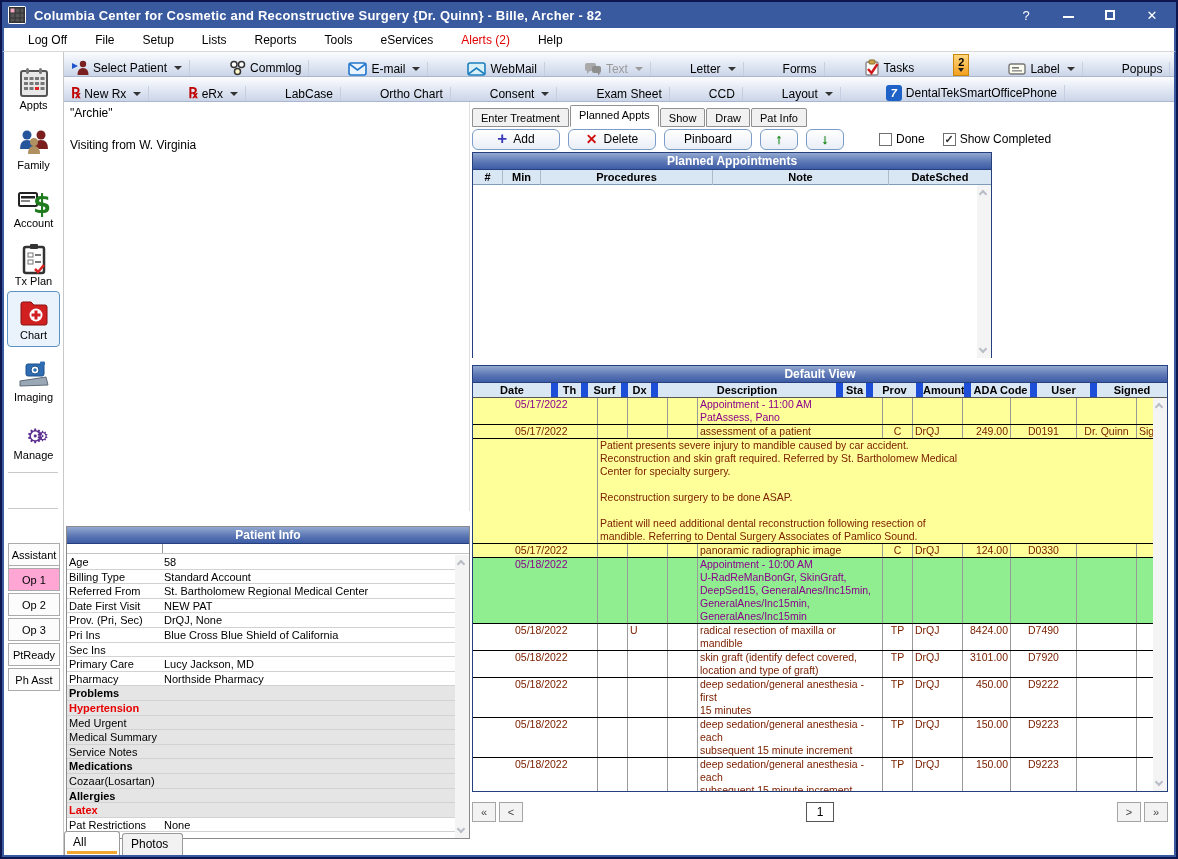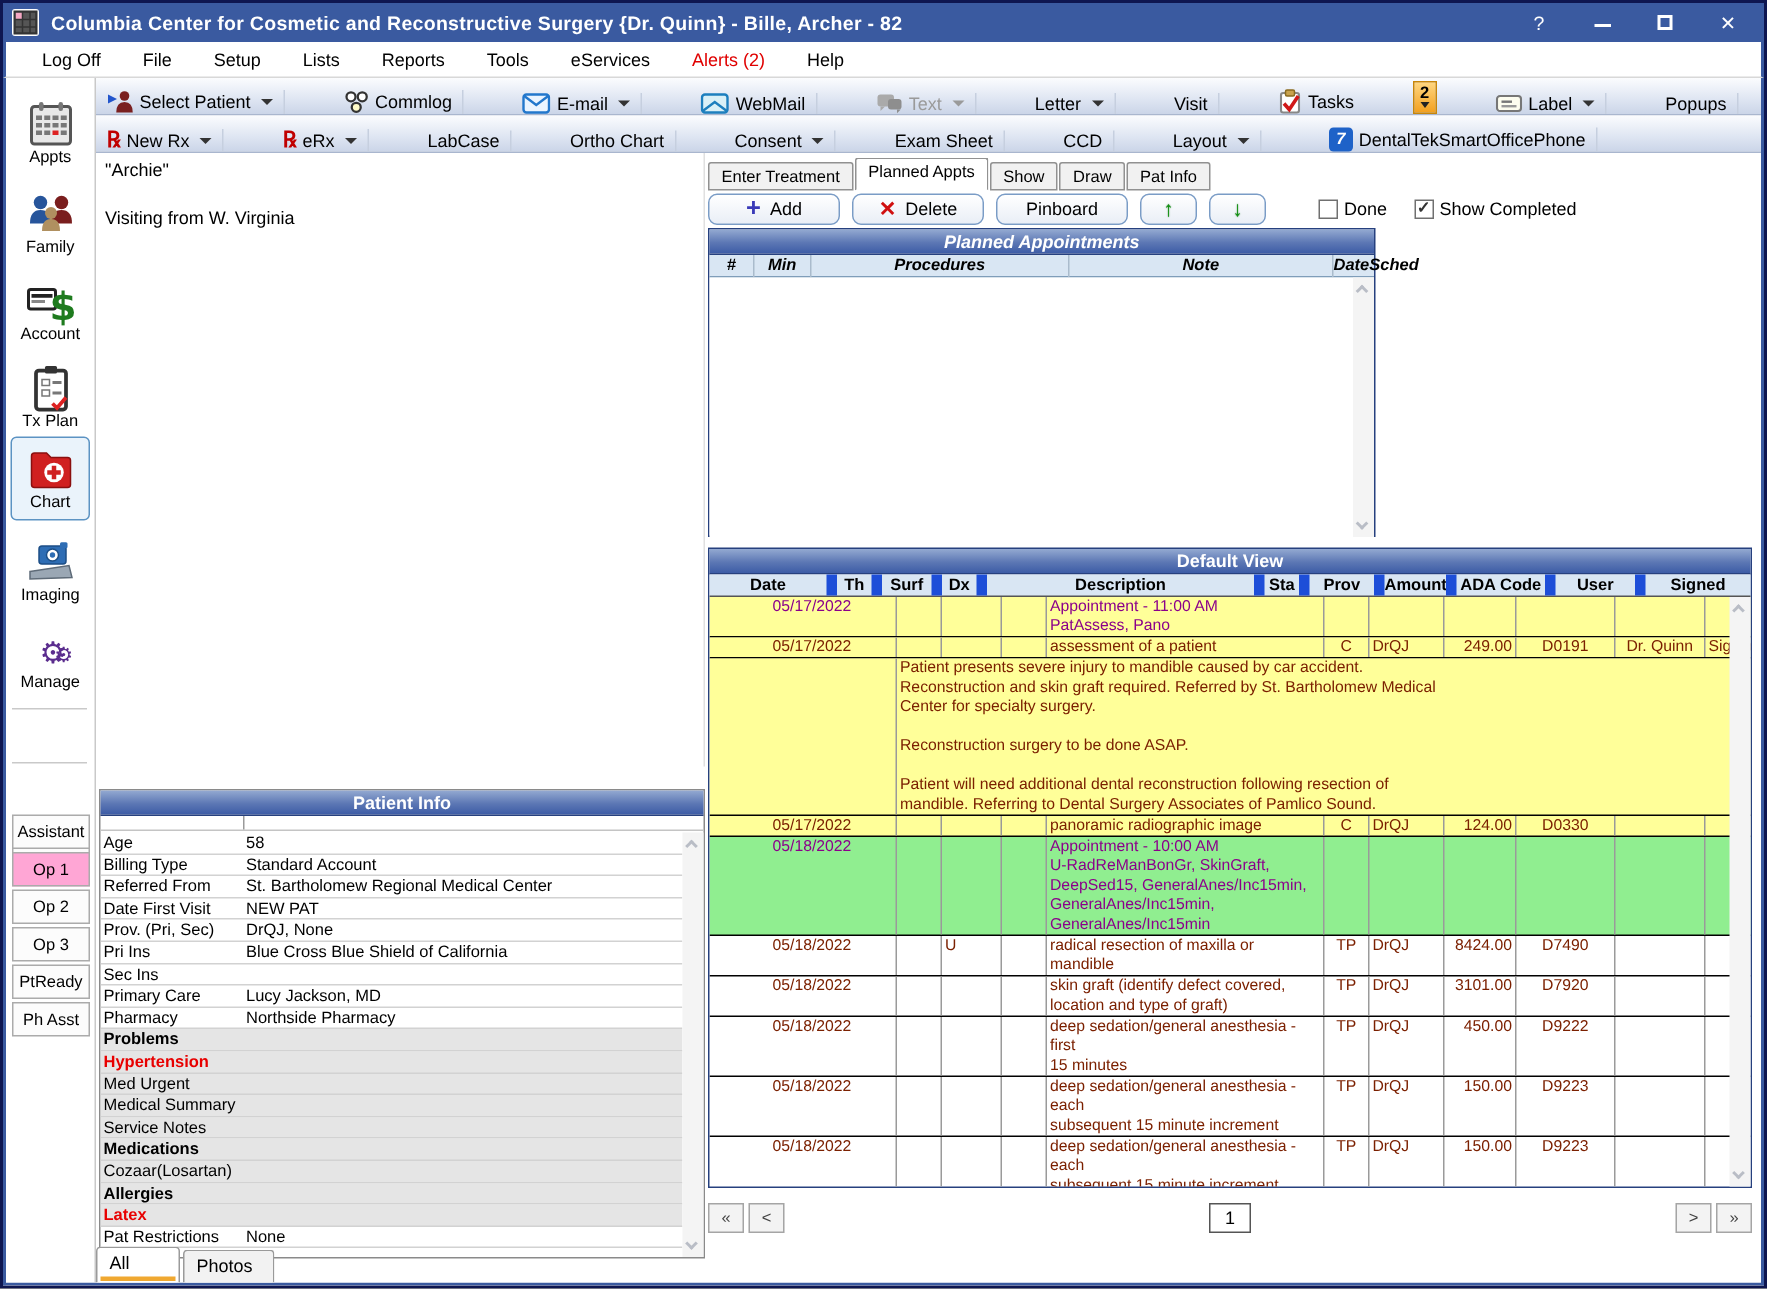--- a/index.html
+++ b/index.html
@@ -322,21 +322,21 @@
               </svg>
             </span>
           <span>Text</span>
             <span class="dd" style="border-top-color:#9A9A9A;"></span>
         </div>
         <div class="tbtn">
           <span>Letter</span>
             <span class="dd"></span>
         </div>
         <div class="tbtn">
-            <span>Visit</span>
+            <span>Forms</span>
           </div>
         <div class="tbtn" style="border-right:none;">
           <span>
               <svg width="16" height="17" viewBox="0 0 16 17">
                 <rect x="2" y="3" width="12" height="13" rx="1.5" fill="#FFF" stroke="#888" stroke-width="1.4"></rect>
                 <rect x="5" y="1" width="6" height="4" rx="1" fill="#C9A34E" stroke="#8A6B20"></rect>
                 <path d="M4 10 l3.5 4 l6 -9" stroke="#D01818" stroke-width="2.4" fill="none"></path>
               </svg>
             </span>
           <span>Tasks</span>
@@ -546,21 +546,21 @@
             <div class="cbwrap" style="margin-left:27px;">
                 <span class="cb"></span>
                 <span>Done</span>
               </div>
             <div class="cbwrap" style="margin-left:10px;">
                 <span class="cb">✓</span>
                 <span>Show Completed</span>
               </div>
           </div>
 
-          <div class="panel" style="left:2px; top:50px; width:445px; height:206px;font-style:italic;">
+          <div class="panel" style="left:2px; top:50px; width:520px; height:206px;">
             <div class="phead">Planned Appointments</div>
             <div class="pl-cols">
               <div class="hc">#</div>
               <div class="hc">Min</div>
               <div class="hc">Procedures</div>
               <div class="hc">Note</div>
               <div class="hc" style="border-right:none;">DateSched</div>
             </div>
             <div class="pl-body">
               <div class="vsb" style="top:0; right:0; bottom:0;">

